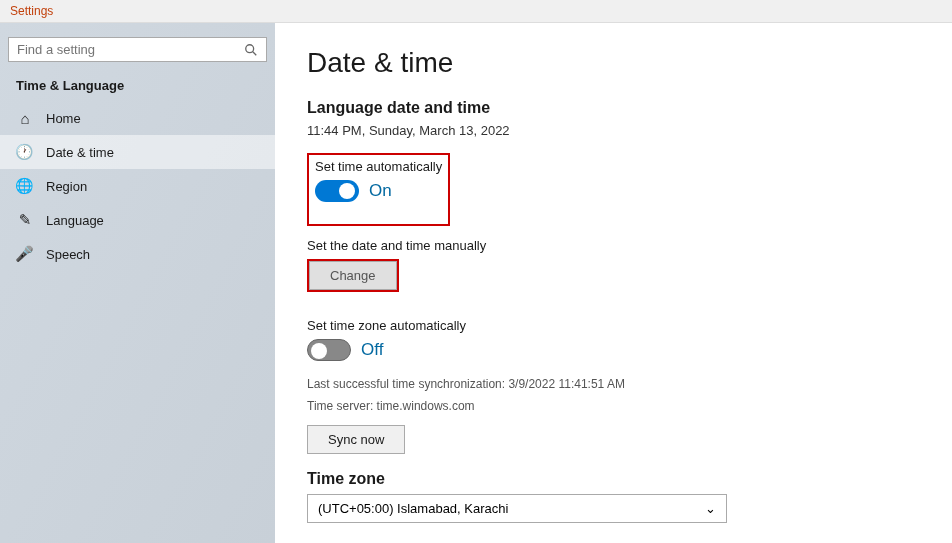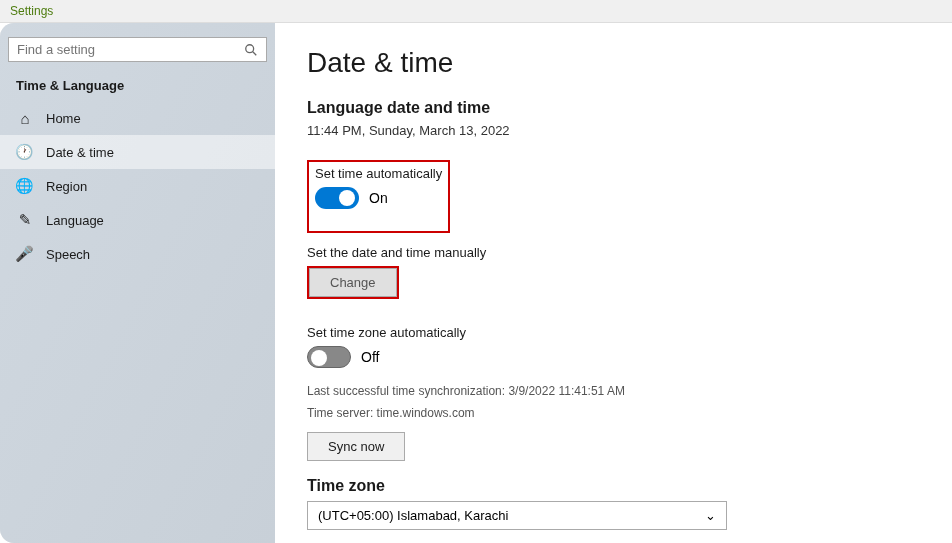--- a/index.html
+++ b/index.html
@@ -2,29 +2,28 @@
 <html><head>
   <meta charset="utf-8">
   <style>
     * { box-sizing: border-box; margin: 0; padding: 0; }
     body { font-family: 'Segoe UI', Arial, sans-serif; background: #fff; display: flex; flex-direction: column; height: 543px; overflow: hidden; }
 
     .title-bar {
       background: #f0f0f0;
       padding: 4px 10px;
       font-size: 12px;
-      color: #4d7c0f;
+      color: #c2410c;
       border-bottom: 1px solid #ddd;
     }
 
     .app-container {
       display: flex;
       flex: 1;
       overflow: hidden;
-      border-radius: 14px;
     }
 
     
     .sidebar {
       width: 275px;
       min-width: 275px;
       background: #e8e8e8;
       background-image: linear-gradient(to bottom right, #d0d8e0, #c8d0d8);
       display: flex;
       flex-direction: column;
@@ -104,21 +103,21 @@
     .section-heading {
       font-size: 16px;
       font-weight: 600;
       color: #1a1a1a;
       margin-bottom: 6px;
     }
 
     .current-time-text {
       font-size: 13px;
       color: #333;
-      margin-bottom: 22px;
+      margin-bottom: 15px;
     }
 
     .setting-group {
       margin-bottom: 14px;
     }
 
     .setting-label {
       font-size: 13px;
       color: #1a1a1a;
       margin-bottom: 6px;
@@ -174,22 +173,22 @@
 
     .toggle-slider.on::before {
       left: 24px;
     }
 
     .toggle-slider.off::before {
       left: 3px;
     }
 
     .toggle-label {
-      font-size: 14px;
-      color: #000000;
+      font-size: 17px;
+      color: #0369a1;
     }
 
     
     .red-box {
       border: 2px solid #c00;
       display: inline-flex;
       padding: 4px 6px;
       gap: 6px;
       margin-bottom: 12px;
     }

